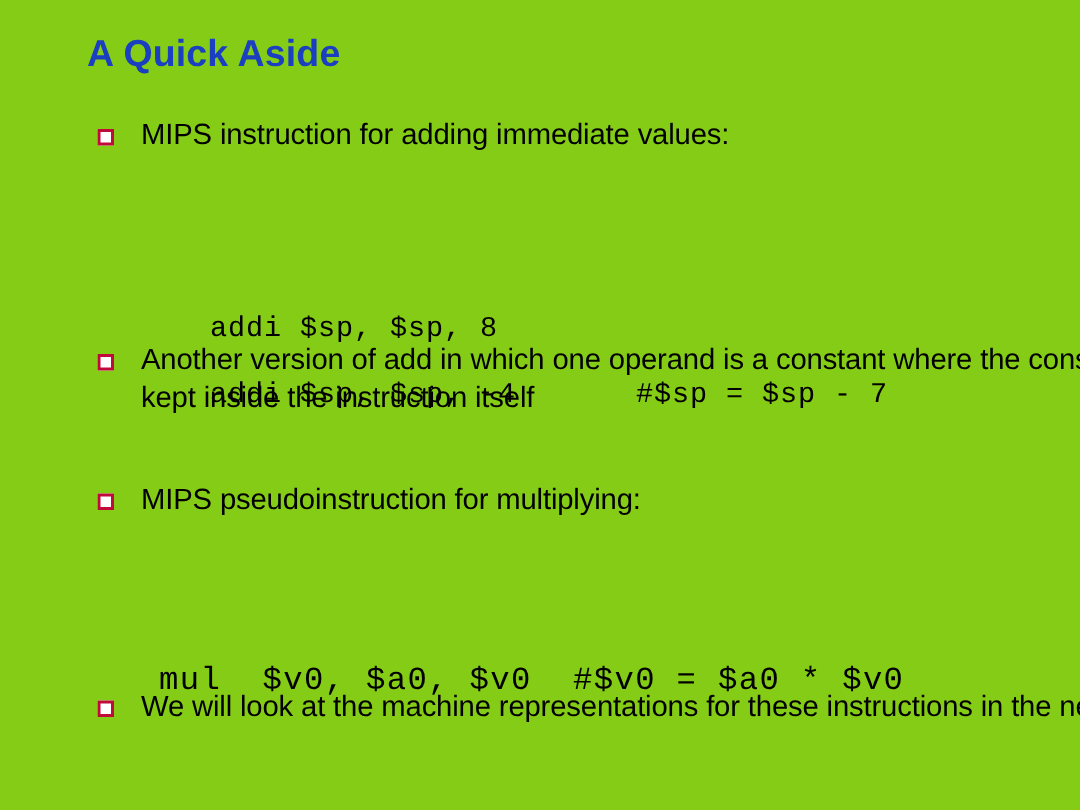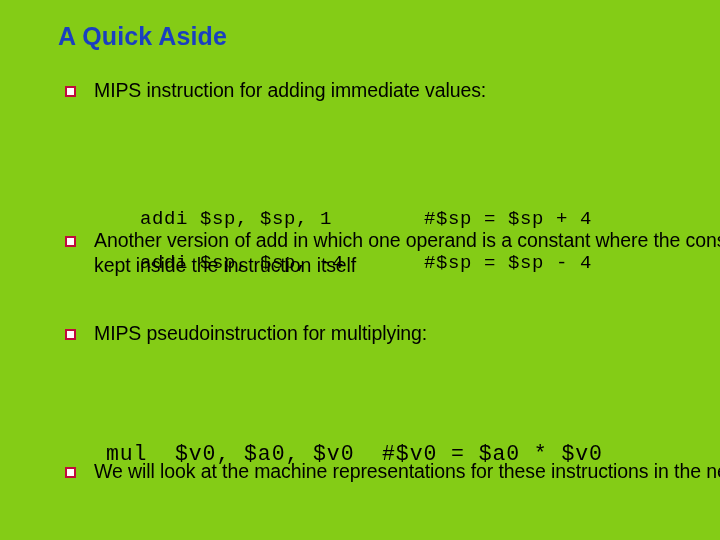--- a/index.html
+++ b/index.html
@@ -122,27 +122,26 @@
   <div class="slide-title">A Quick Aside</div>
 
   <div class="body-list">
 
     <div class="bullet-row b1">
       <span class="bullet-marker"></span>
       <span class="bullet-text">MIPS instruction for adding immediate values:</span>
     </div>
 
     <div class="code-block code-1">
-      <span class="code-line code-small">addi $sp, $sp, 1</span>
-      <span class="code-cmt-1">#$sp = $sp + 4</span>
+      <span class="code-line code-small">addi $sp, $sp, 8</span>
     </div>
 
     <div class="code-block code-2">
       <span class="code-line code-small">addi $sp, $sp, -4</span>
-      <span class="code-cmt-2">#$sp = $sp - 4</span>
+      <span class="code-cmt-2">#$sp = $sp - 7</span>
     </div>
 
     <div class="bullet-row b2">
       <span class="bullet-marker"></span>
       <span class="bullet-text">Another version of add in which one operand is a constant where the constant is kept inside the instruction itself</span>
     </div>
 
     <div class="bullet-row b3">
       <span class="bullet-marker"></span>
       <span class="bullet-text">MIPS pseudoinstruction for multiplying:</span>

